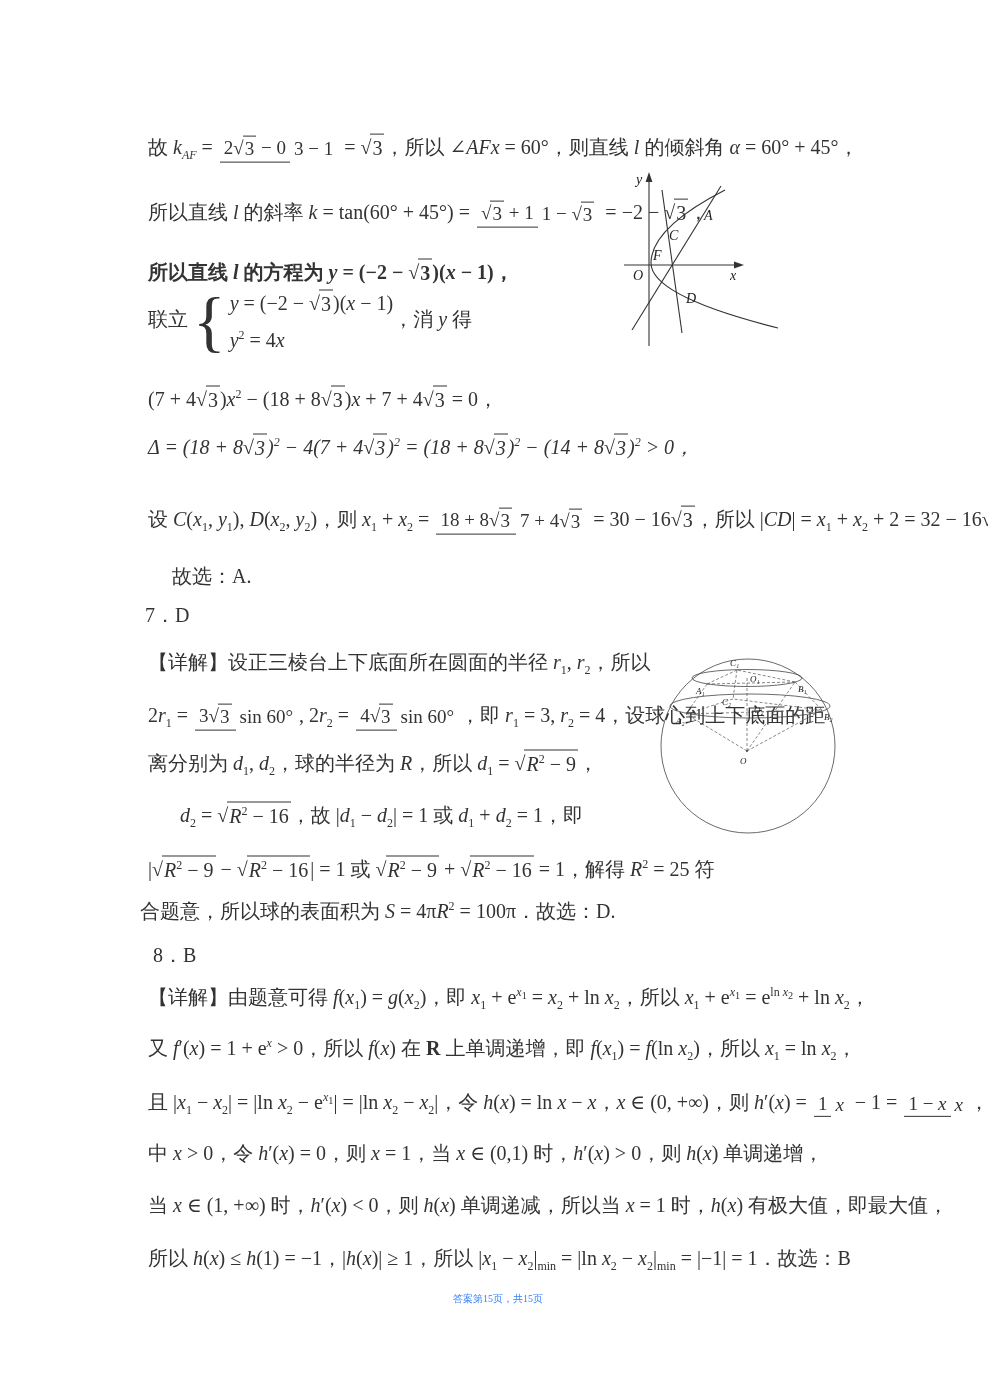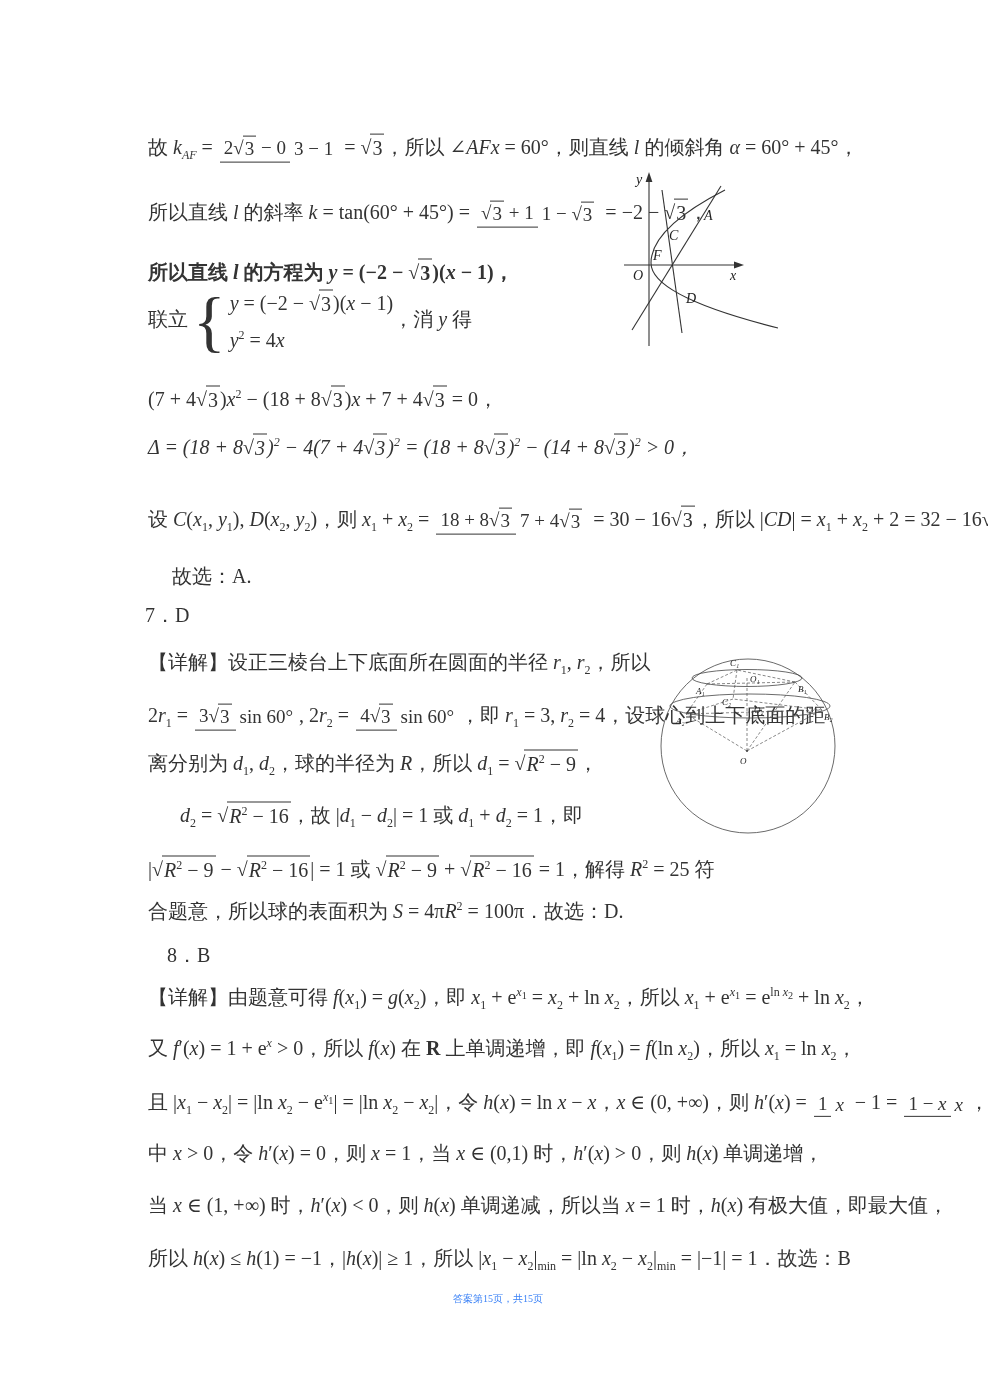--- a/index.html
+++ b/index.html
@@ -140,22 +140,22 @@
         </span> − <span class="sqrt">
           <span class="srad">√</span>
           <span class="sbar"><span class="mi">R</span><sup>2</sup> − 16</span>
         </span>| = 1 或 <span class="sqrt">
           <span class="srad">√</span>
           <span class="sbar"><span class="mi">R</span><sup>2</sup> − 9</span>
         </span> + <span class="sqrt">
           <span class="srad">√</span>
           <span class="sbar"><span class="mi">R</span><sup>2</sup> − 16</span>
         </span> = 1，解得 <span class="mi">R</span><sup>2</sup> = 25 符</div>
-      <div class="math-line" style="top: 911px; left: 148px; text-align: center;">合题意，所以球的表面积为 <span class="mi">S</span> = 4π<span class="mi">R</span><sup>2</sup> = 100π．故选：D.</div>
-      <div class="math-line" style="top: 955px; left: 167px; text-align: right;">8．B</div>
+      <div class="math-line" style="top: 911px; left: 140px; text-align: center;">合题意，所以球的表面积为 <span class="mi">S</span> = 4π<span class="mi">R</span><sup>2</sup> = 100π．故选：D.</div>
+      <div class="math-line" style="top: 955px; left: 153px; text-align: right;">8．B</div>
       <div class="math-line" style="top: 997px; left: 148px;">【详解】由题意可得 <span class="mi">f</span>(<span class="mi">x</span><sub>1</sub>) = <span class="mi">g</span>(<span class="mi">x</span><sub>2</sub>)，即 <span class="mi">x</span><sub>1</sub> + e<sup><span class="mi">x</span><sub>1</sub></sup> = <span class="mi">x</span><sub>2</sub> + ln <span class="mi">x</span><sub>2</sub>，所以 <span class="mi">x</span><sub>1</sub> + e<sup><span class="mi">x</span><sub>1</sub></sup> = e<sup>ln <span class="mi">x</span><sub>2</sub></sup> + ln <span class="mi">x</span><sub>2</sub>，</div>
       <div class="math-line" style="top: 1048px; left: 148px;">又 <span class="mi">f</span>′(<span class="mi">x</span>) = 1 + e<sup><span class="mi">x</span></sup> &gt; 0，所以 <span class="mi">f</span>(<span class="mi">x</span>) 在 <span class="mb">R</span> 上单调递增，即 <span class="mi">f</span>(<span class="mi">x</span><sub>1</sub>) = <span class="mi">f</span>(ln <span class="mi">x</span><sub>2</sub>)，所以 <span class="mi">x</span><sub>1</sub> = ln <span class="mi">x</span><sub>2</sub>，</div>
       <div class="math-line" style="top: 1103px; left: 148px;">且 |<span class="mi">x</span><sub>1</sub> − <span class="mi">x</span><sub>2</sub>| = |ln <span class="mi">x</span><sub>2</sub> − e<sup><span class="mi">x</span><sub>1</sub></sup>| = |ln <span class="mi">x</span><sub>2</sub> − <span class="mi">x</span><sub>2</sub>|，令 <span class="mi">h</span>(<span class="mi">x</span>) = ln <span class="mi">x</span> − <span class="mi">x</span>，<span class="mi">x</span> ∈ (0, +∞)，则 <span class="mi">h</span>′(<span class="mi">x</span>) = <span class="frac">
           <span class="num">1</span>
           <span class="den"><span class="mi">x</span></span>
         </span> − 1 = <span class="frac">
           <span class="num">1 − <span class="mi">x</span></span>
           <span class="den"><span class="mi">x</span></span>
         </span>，其</div>
       <div class="math-line" style="top: 1153px; left: 148px;">中 <span class="mi">x</span> &gt; 0，令 <span class="mi">h</span>′(<span class="mi">x</span>) = 0，则 <span class="mi">x</span> = 1，当 <span class="mi">x</span> ∈ (0,1) 时，<span class="mi">h</span>′(<span class="mi">x</span>) &gt; 0，则 <span class="mi">h</span>(<span class="mi">x</span>) 单调递增，</div>

